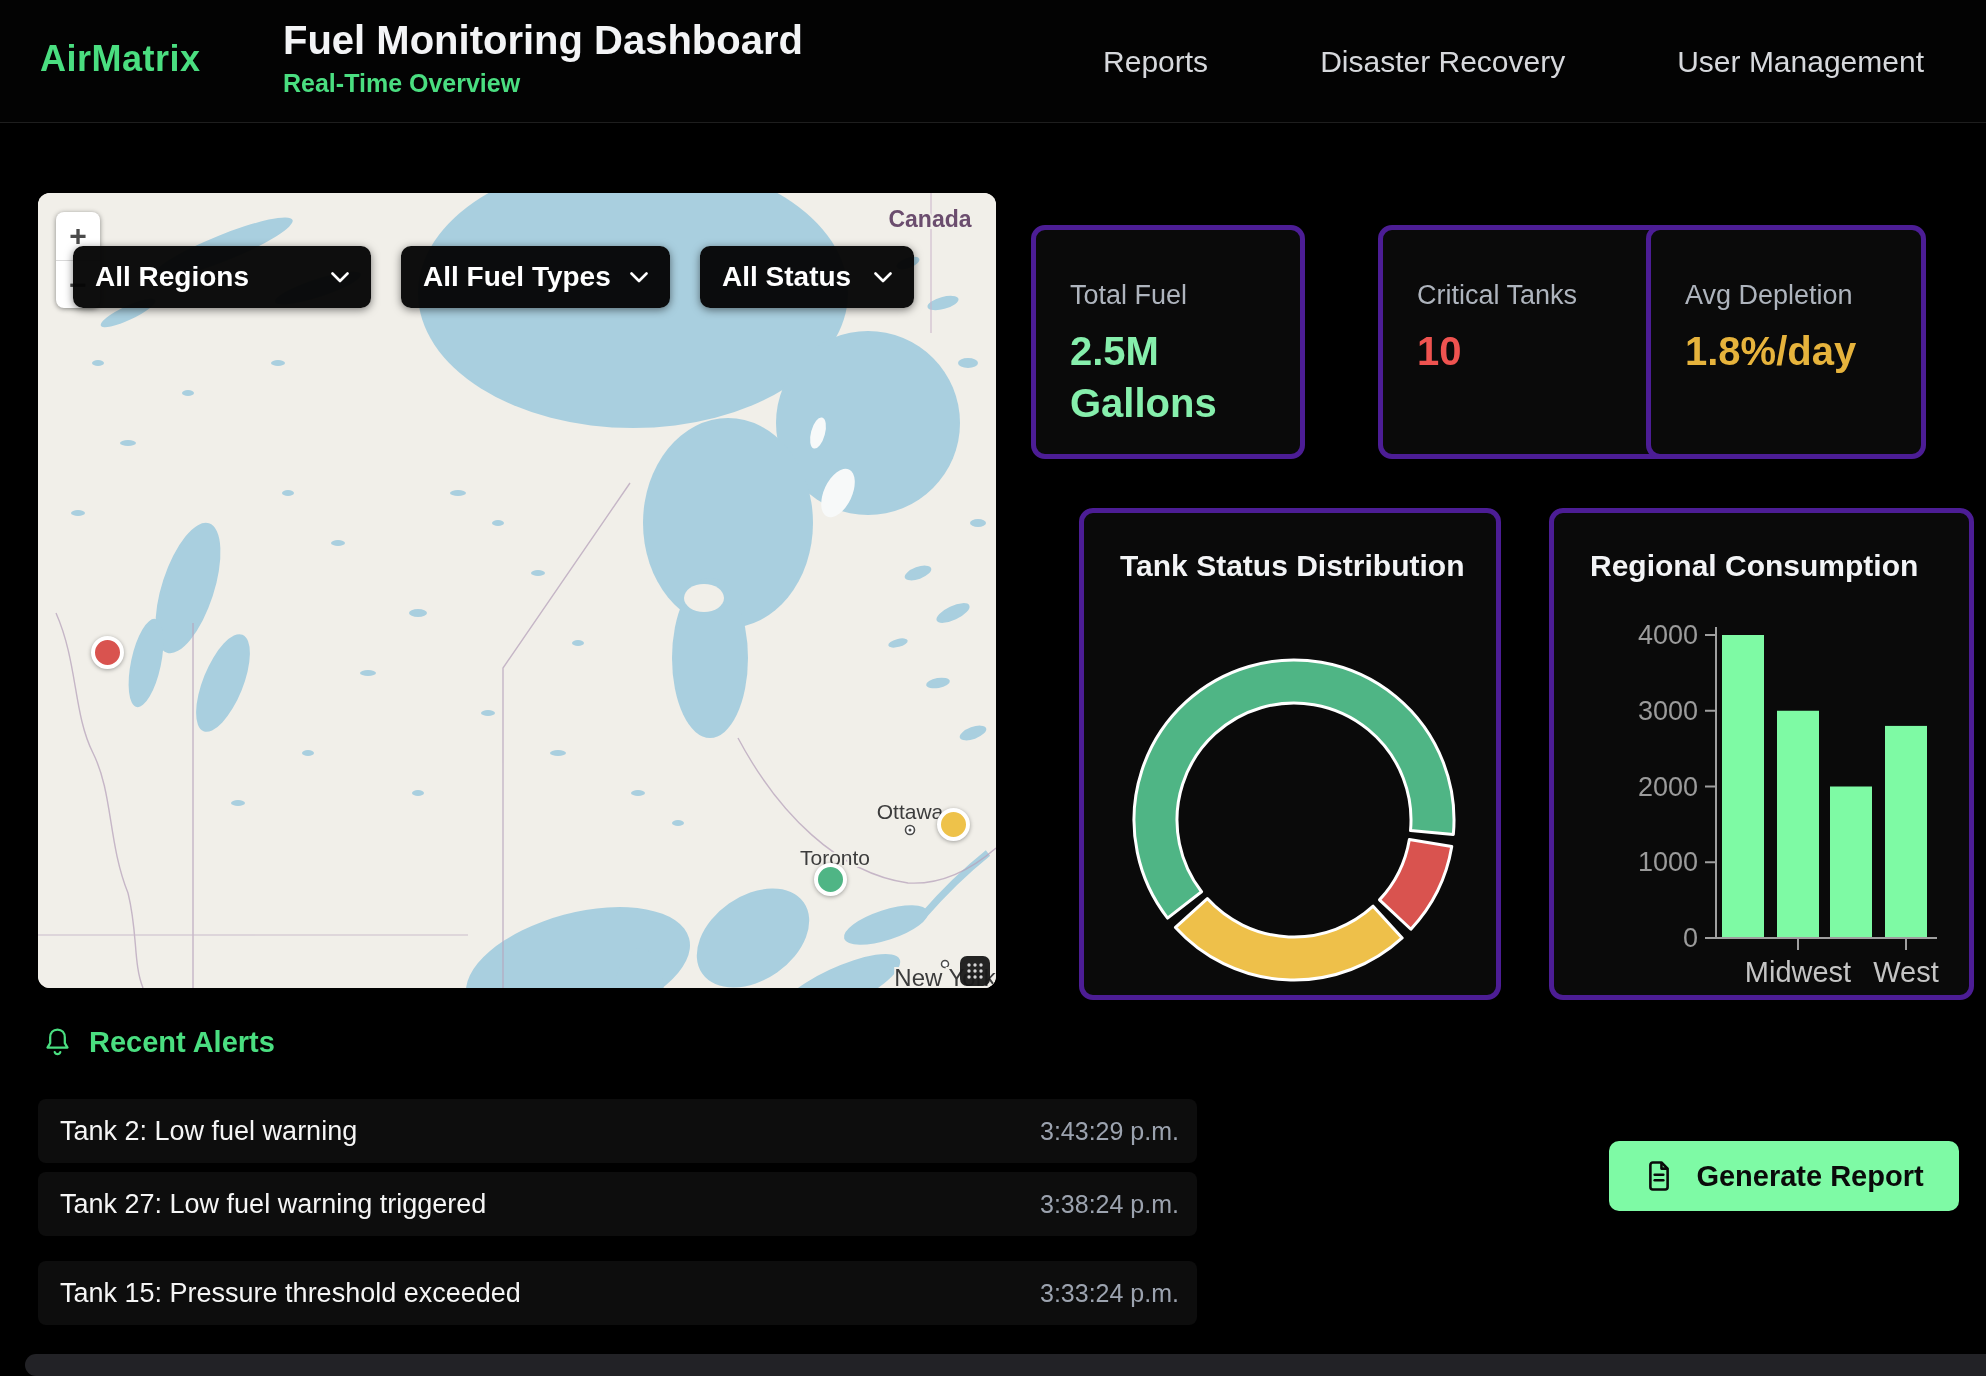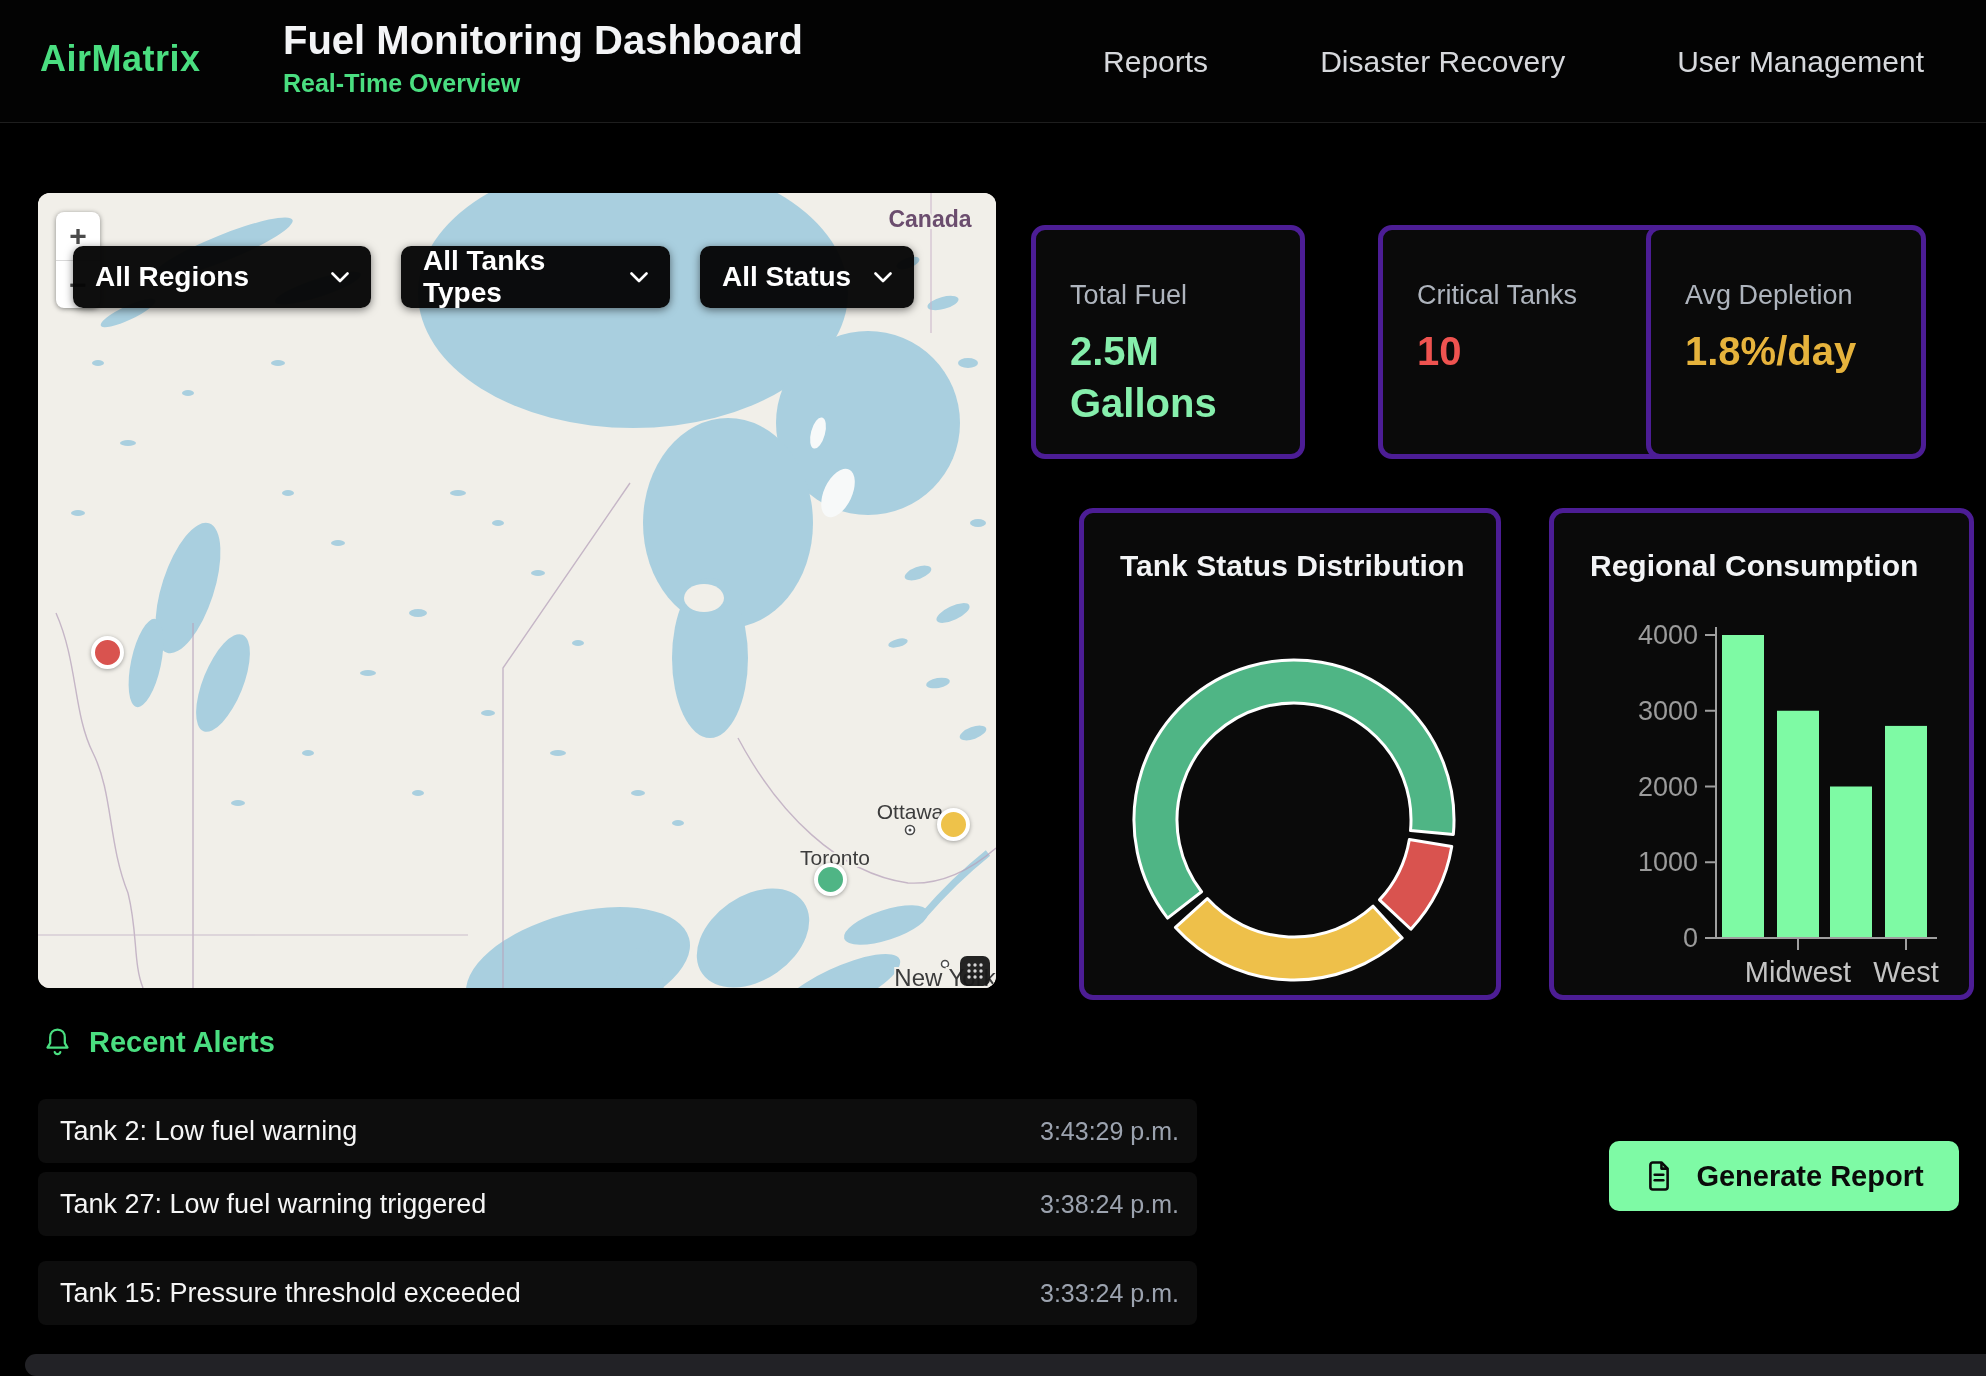--- a/index.html
+++ b/index.html
@@ -168,21 +168,21 @@
     </div>
 
     <div class="filter-row">
       <div class="dropdown dd-regions">
         <span>All Regions</span>
         <svg class="chev" width="18" height="11" viewBox="0 0 18 11">
             <polyline points="1.5,1.5 9,9 16.5,1.5" fill="none" stroke="#fff" stroke-width="2.6" stroke-linecap="round" stroke-linejoin="round"></polyline>
           </svg>
       </div>
       <div class="dropdown dd-fuel">
-        <span>All Tanks Types</span>
+        <span>All Fuel Types</span>
         <svg class="chev" width="18" height="11" viewBox="0 0 18 11">
             <polyline points="1.5,1.5 9,9 16.5,1.5" fill="none" stroke="#fff" stroke-width="2.6" stroke-linecap="round" stroke-linejoin="round"></polyline>
           </svg>
       </div>
       <div class="dropdown dd-status">
         <span>All Status</span>
         <svg class="chev" width="18" height="11" viewBox="0 0 18 11">
             <polyline points="1.5,1.5 9,9 16.5,1.5" fill="none" stroke="#fff" stroke-width="2.6" stroke-linecap="round" stroke-linejoin="round"></polyline>
           </svg>
       </div>

